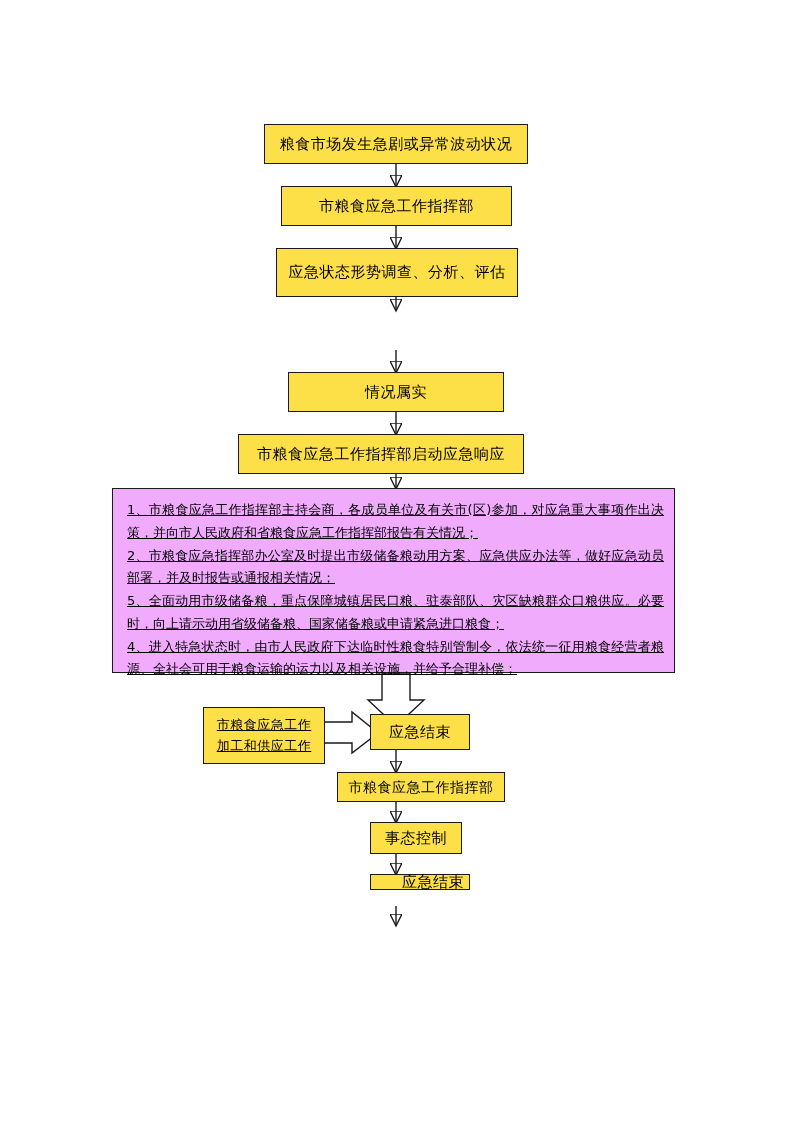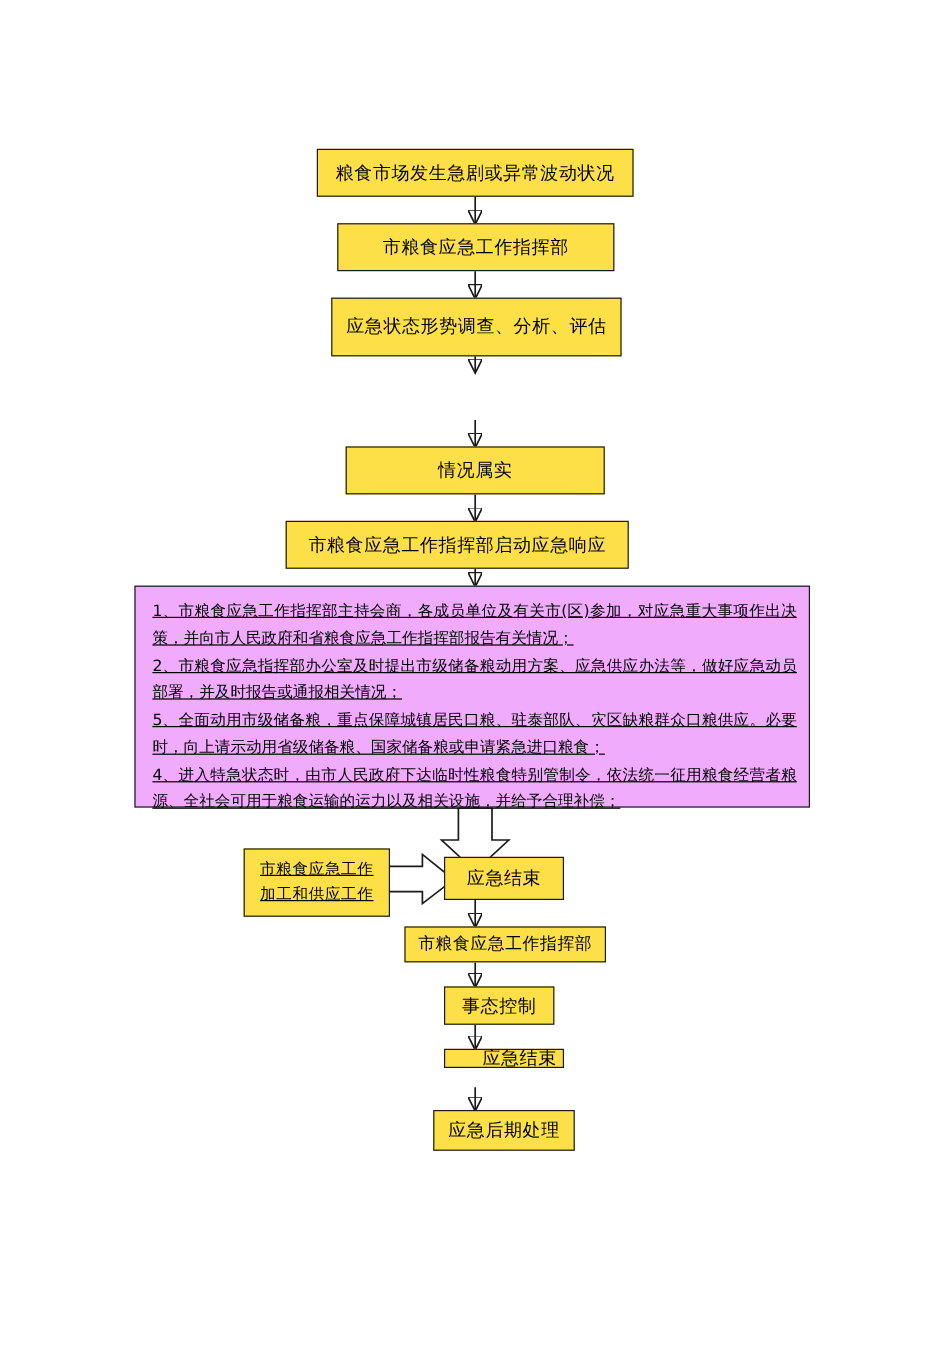--- a/index.html
+++ b/index.html
@@ -145,17 +145,14 @@
   </div>
 
   <div class="node" style="left:370px; top:822px; width:92px; height:32px;">
     <span>事态控制</span>
   </div>
 
   <div class="node" style="left:370px; top:874px; width:100px; height:16px;padding-left:26px;">
     <span>应急结束</span>
   </div>
 
-  <div class="node" style="left:361px; top:925px; width:118px; height:34px;">
-    <span>应急后期处理</span>
-  </div>
 
 </div>
 
 </body></html>

